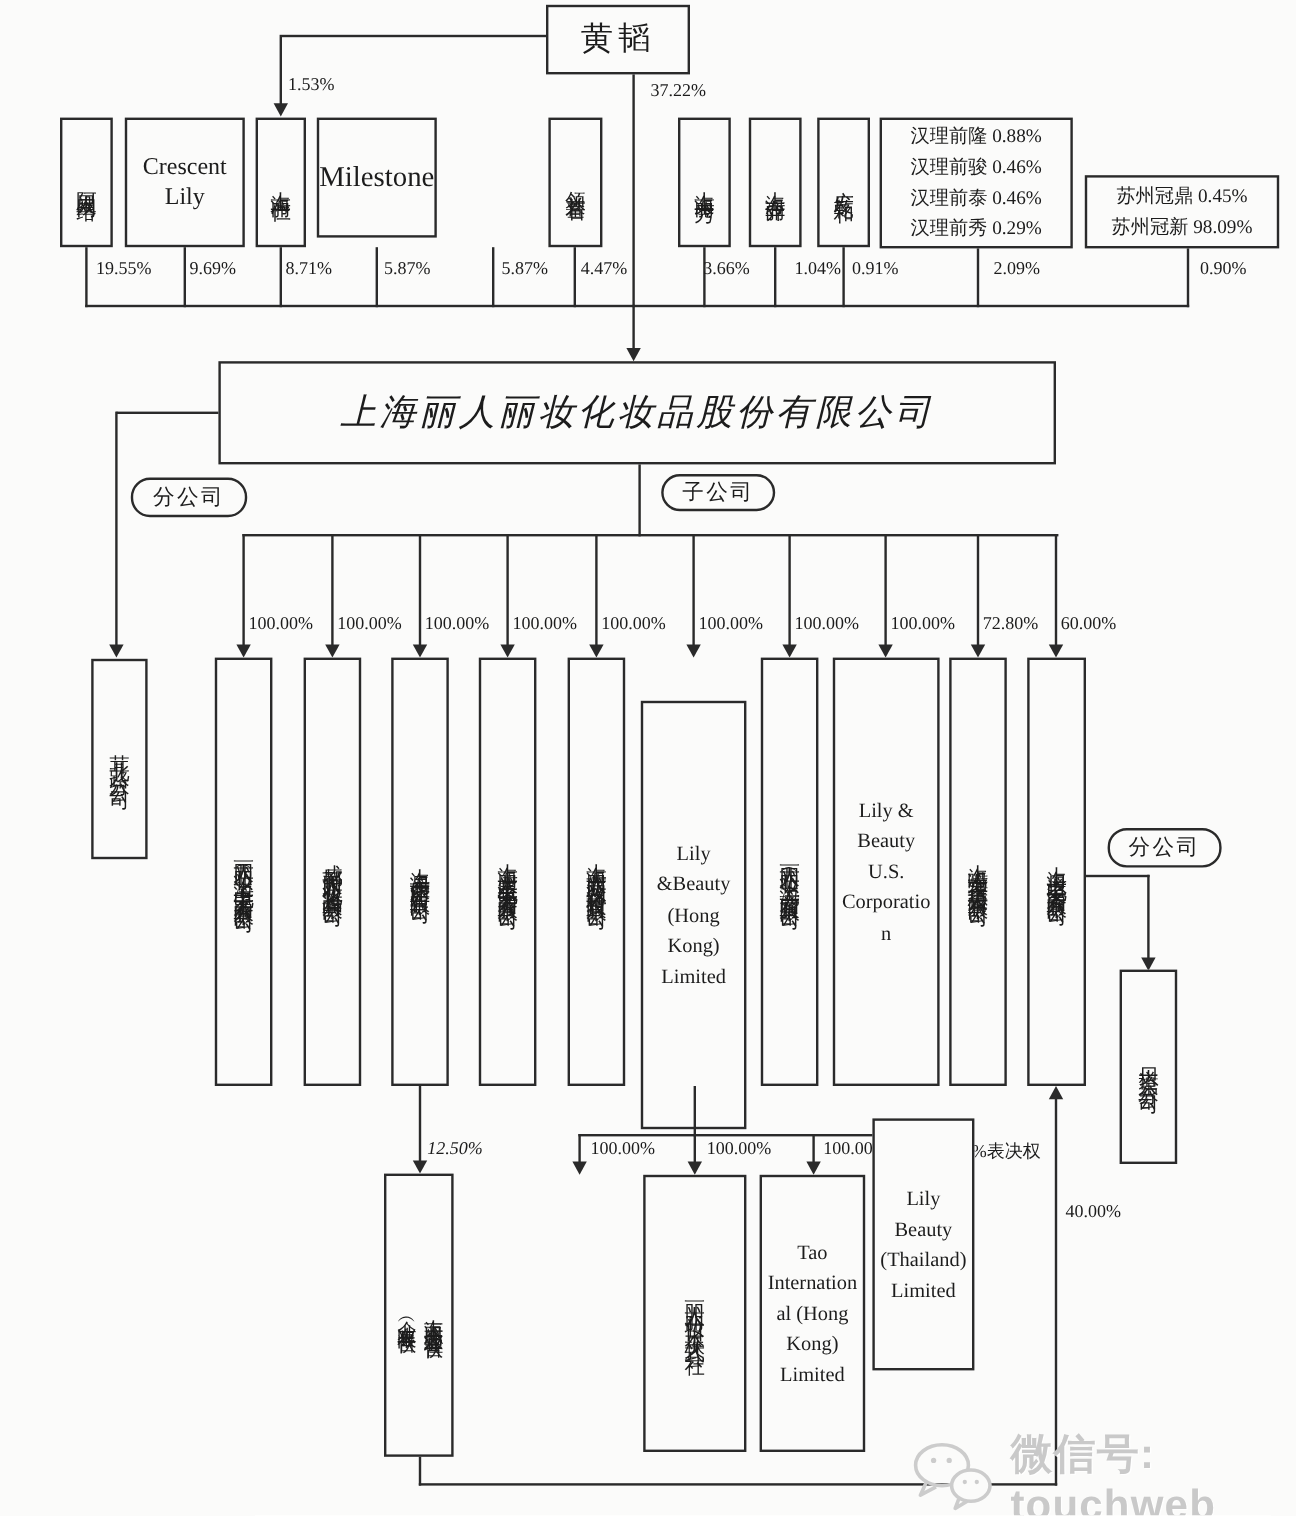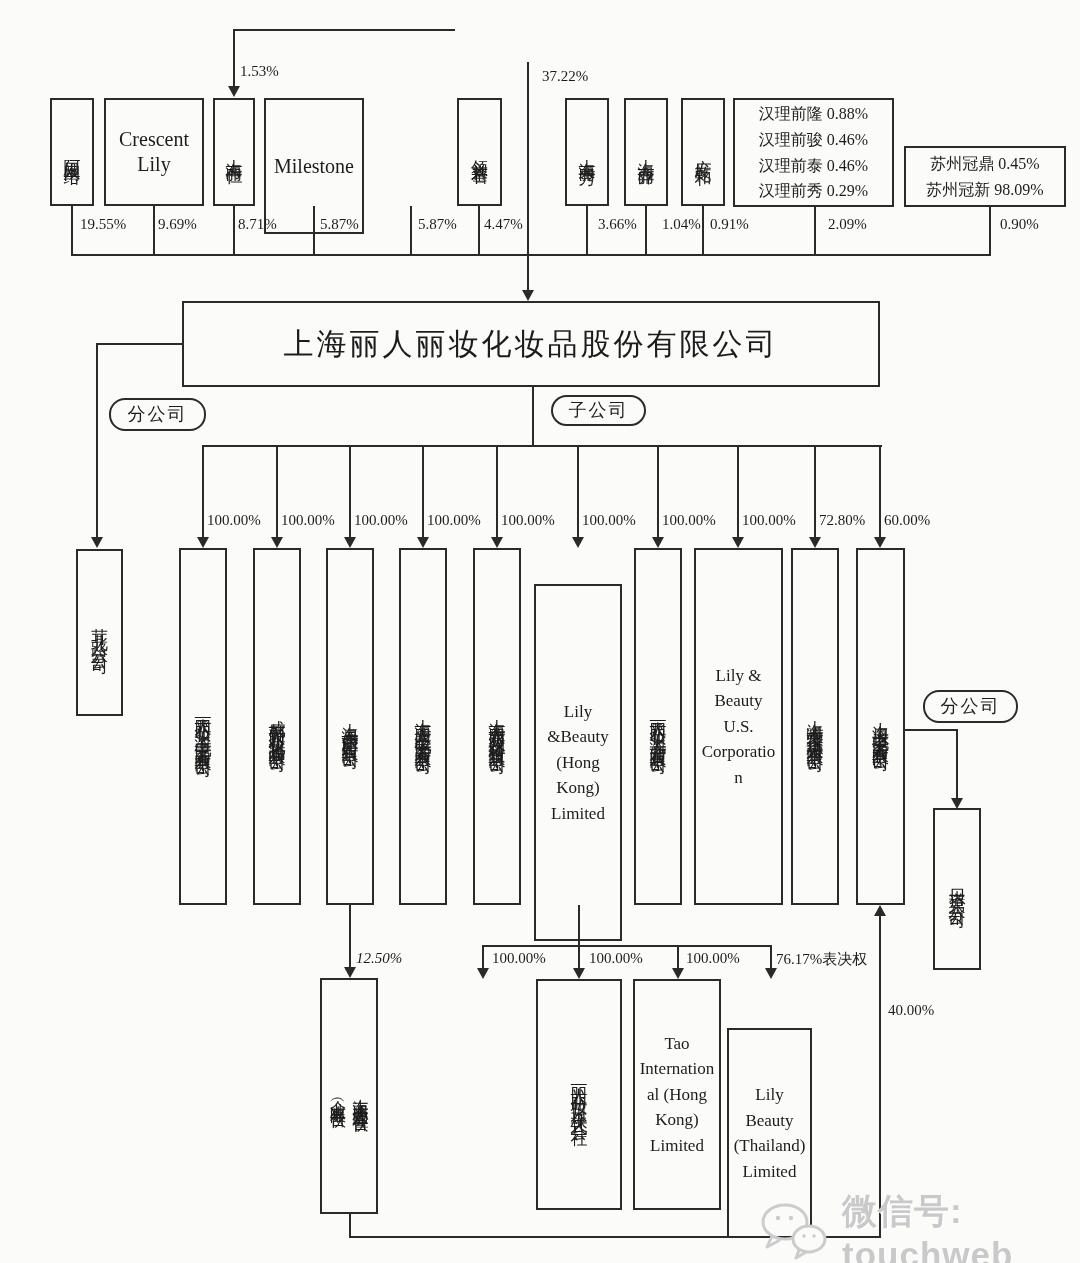--- a/index.html
+++ b/index.html
@@ -23,39 +23,42 @@
   .lbl{font-size:18px;letter-spacing:2px;border-radius:16px;}
   .wm{position:absolute;display:flex;align-items:center;gap:10px;color:#c9c9c9;
       font-family:"Liberation Sans","DejaVu Sans",sans-serif;font-weight:bold;
       text-shadow:1px 1px 0 #ffffff;}
 </style>
 </head>
 <body>
 
 <div id="canvas">
 
+  <div class="b" style="left:455px;top:4px;width:120px;height:58px;font-size:27px;letter-spacing:4px;">
+    <span>黄韬</span>
+  </div>
 
   <div class="hl" style="left:235px;top:29px;width:220px;"></div>
   <div class="vl" style="left:233px;top:29px;height:58px;"></div>
   <div class="ad" style="left:228px;top:86px;"></div>
   <div class="pct" style="left:240px;top:63px;">1.53%</div>
 
   <div class="vl" style="left:527px;top:62px;height:194px;"></div>
   <div class="pct" style="left:542px;top:68px;">37.22%</div>
 
   <div class="b" style="left:50px;top:98px;width:44px;height:108px;font-size:17px;">
     <span class="vt">阿里网络</span>
   </div>
   <div class="b" style="left:104px;top:98px;width:100px;height:108px;font-size:20px;">
     <span>Crescent Lily</span>
   </div>
   <div class="b" style="left:213px;top:98px;width:42px;height:108px;font-size:17px;">
     <span class="vt">上海丽仁</span>
   </div>
-  <div class="b" style="left:264px;top:98px;width:100px;height:136px;font-size:20px;">
+  <div class="b" style="left:264px;top:98px;width:100px;height:100px;font-size:24px;">
     <span>Milestone</span>
   </div>
   <div class="b" style="left:457px;top:98px;width:45px;height:108px;font-size:17px;">
     <span class="vt">领誉基石</span>
   </div>
   <div class="b" style="left:565px;top:98px;width:44px;height:108px;font-size:17px;">
     <span class="vt">上海丽秀</span>
   </div>
   <div class="b" style="left:624px;top:98px;width:44px;height:108px;font-size:17px;">
     <span class="vt">上海弈丽</span>
@@ -90,30 +93,30 @@
   <div class="vl" style="left:814px;top:207px;height:49px;"></div>
   <div class="vl" style="left:989px;top:207px;height:49px;"></div>
   <div class="hl" style="left:71px;top:254px;width:920px;"></div>
 
   <div class="pct" style="left:80px;top:216px;">19.55%</div>
   <div class="pct" style="left:158px;top:216px;">9.69%</div>
   <div class="pct" style="left:238px;top:216px;">8.71%</div>
   <div class="pct" style="left:320px;top:216px;">5.87%</div>
   <div class="pct" style="left:418px;top:216px;">5.87%</div>
   <div class="pct" style="left:484px;top:216px;">4.47%</div>
-  <div class="pct" style="left:598px;top:216px;text-align:center;">3.66%</div>
+  <div class="pct" style="left:586px;top:216px;text-align:center;">3.66%</div>
   <div class="pct" style="left:650px;top:216px;margin-left:12px;">1.04%</div>
   <div class="pct" style="left:710px;top:216px;">0.91%</div>
   <div class="pct" style="left:828px;top:216px;">2.09%</div>
   <div class="pct" style="left:1000px;top:216px;">0.90%</div>
 
   <div class="vl" style="left:527px;top:254px;height:38px;"></div>
   <div class="ad" style="left:522px;top:290px;"></div>
 
-  <div class="b" style="left:182px;top:301px;width:698px;height:86px;font-size:30px;letter-spacing:3px;border-width:2px;">
+  <div class="b" style="left:182px;top:301px;width:698px;height:86px;font-size:30px;letter-spacing:3px;border-width:2px;font-style:italic;">
     <span>上海丽人丽妆化妆品股份有限公司</span>
   </div>
 
   <div class="hl" style="left:97px;top:343px;width:85px;"></div>
   <div class="vl" style="left:96px;top:343px;height:196px;"></div>
   <div class="ad" style="left:91px;top:537px;"></div>
   <div class="b lbl" style="left:109px;top:398px;width:97px;height:33px;">
     <span>分公司</span>
   </div>
   <div class="b" style="left:76px;top:549px;width:47px;height:167px;font-size:17px;">
@@ -223,21 +226,21 @@
   <div class="pct" style="left:589px;top:950px;">100.00%</div>
   <div class="pct" style="left:686px;top:950px;">100.00%</div>
   <div class="pct" style="left:776px;top:950px;">76.17%表决权</div>
 
   <div class="b" style="left:536px;top:979px;width:86px;height:231px;font-size:17px;">
     <span class="vt" style="letter-spacing:5px;">丽人丽妆日本株式会社</span>
   </div>
   <div class="b en" style="left:633px;top:979px;width:88px;height:231px;">
     <span>Tao International (Hong Kong) Limited</span>
   </div>
-  <div class="b en" style="left:727px;top:1028px;width:85px;height:210px;">
+  <div class="b en" style="left:727px;top:932px;width:85px;height:210px;">
     <span>Lily Beauty (Thailand) Limited</span>
   </div>
 
   <div class="vl" style="left:349px;top:1214px;height:24px;"></div>
   <div class="hl" style="left:349px;top:1236px;width:532px;"></div>
   <div class="vl" style="left:879px;top:913px;height:325px;"></div>
   <div class="au" style="left:874px;top:905px;"></div>
   <div class="pct" style="left:888px;top:1002px;">40.00%</div>
 
   <div class="wm" style="left:758px;top:1188px;">

